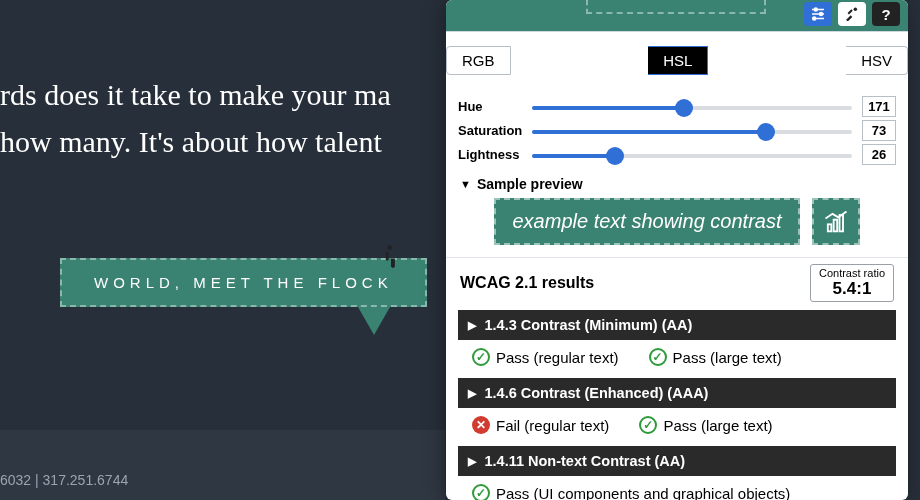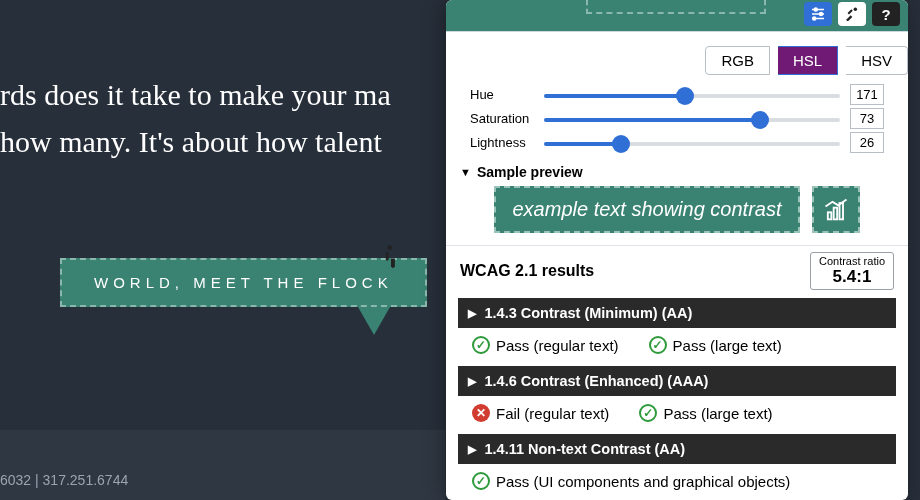--- a/index.html
+++ b/index.html
@@ -63,32 +63,32 @@
   }
   .tool-btn {
     width: 28px; height: 24px; border-radius: 4px;
     background: #fff; display: flex; align-items: center; justify-content: center;
     font-size: 15px; cursor: pointer;
   }
   .tool-btn.blue { background: #2f6fd6; color:#fff; }
   .tool-btn.dark { background: #222; color:#fff; font-weight:bold; }
 
   .space-tabs {
-    display: flex; justify-content: flex-end; gap: 8px; margin: 14px 0 4px;
+    display: flex; justify-content: space-between; gap: 8px; margin: 14px 0 16px;
   }
   .space-tab {
     padding: 5px 15px; border: 1px solid #b7bec5; font-size: 15px; background:#fff; cursor:pointer;
   }
   .space-tab:first-child { border-radius: 4px 0 0 4px; }
   .space-tab:last-child  { border-radius: 0 4px 4px 0; border-left:none;}
-  .space-tab.active { background: #701a75; color:#fff; border-color:#2f6fd6; }
+  .space-tab.active { background: #000000; color:#fff; border-color:#2f6fd6; }
   .space-tab:nth-child(2){border-left:none;}
 
   .sliders { padding: 2px 12px 2px 12px; }
-  .slider-row { display:flex; align-items:center; margin: 3px 12px; }
+  .slider-row { display:flex; align-items:center; margin: 3px 0; font-weight: bold; }
   .slider-label { width: 74px; font-size: 13px; }
   .slider-track {
     position: relative; flex: 1; height: 12px;
   }
   .track-bg { position:absolute; left:0; right:0; top:5px; height:4px; background:#d9dde2; border-radius:2px;}
   .track-fill{ position:absolute; left:0; top:5px; height:4px; background:#2f6fd6; border-radius:2px;}
   .thumb { position:absolute; top:-2px; width:18px; height:18px; background:#2f6fd6; border-radius:50%; margin-left:-9px;}
   .slider-val {
     width:34px; margin-left:10px; border:1px solid #b7bec5; text-align:center; font-size:13px; padding:2px 0;
   }

